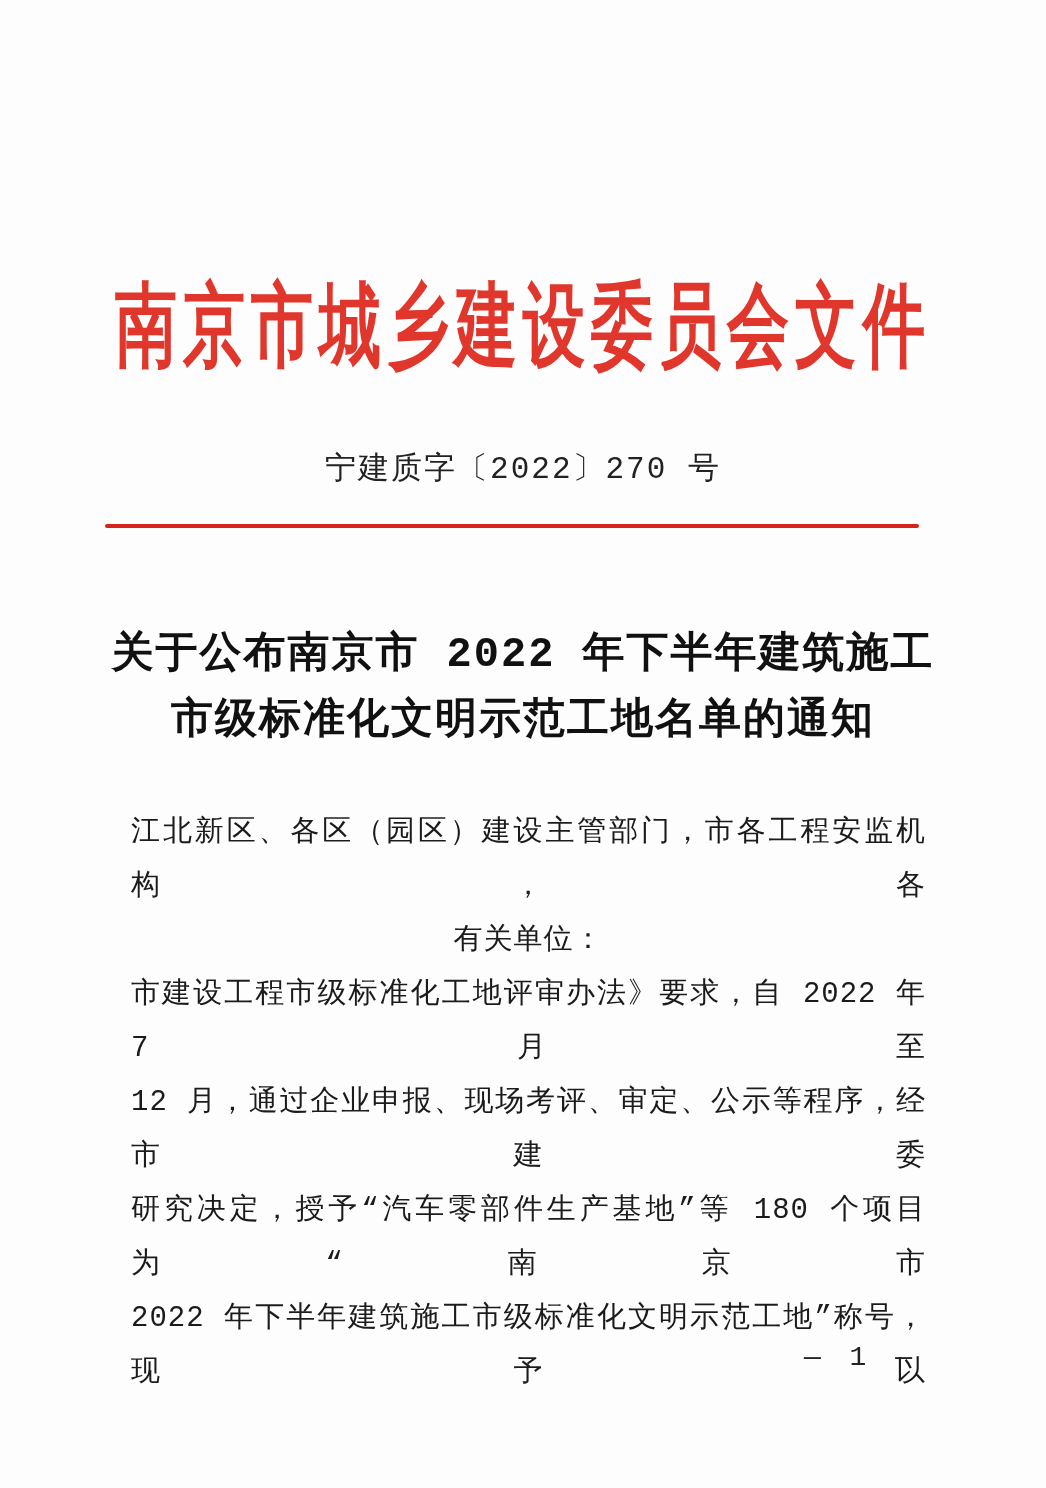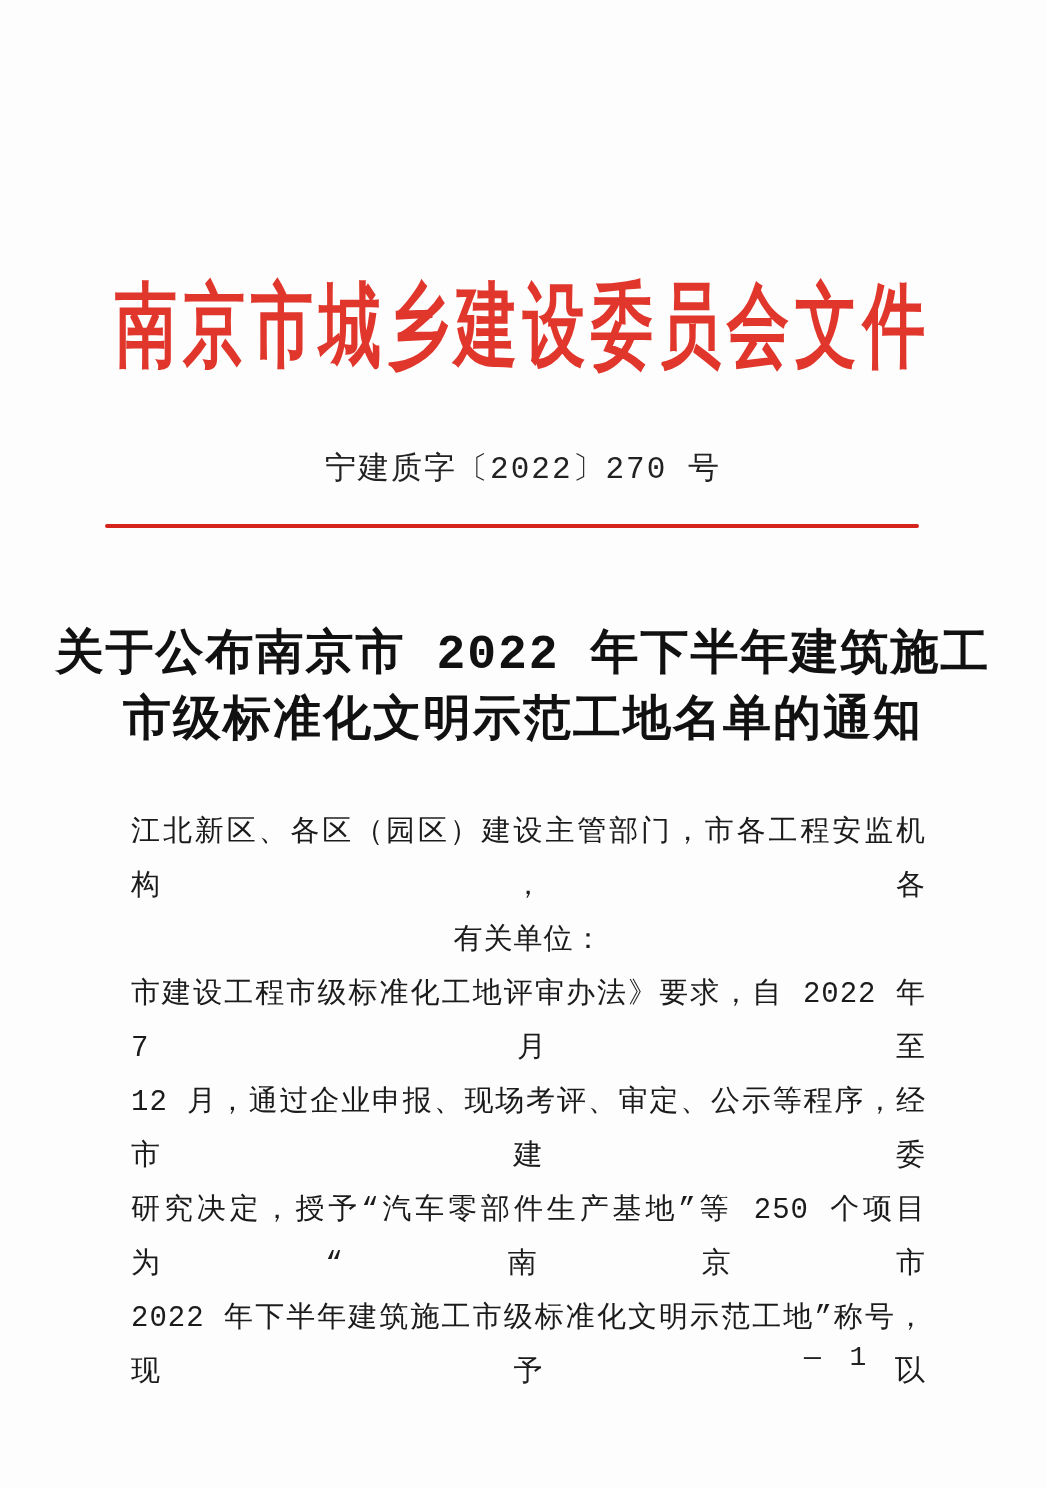--- a/index.html
+++ b/index.html
@@ -52,21 +52,21 @@
     background: #d5241c;
     border-radius: 2px;
   }
   
   .notice-title {
     position: absolute;
     top: 622px;
     left: 0;
     width: 100%;
     text-align: center;
-    font-size: 48px;
+    font-size: 42px;
     font-weight: bold;
     letter-spacing: 2px;
     color: #111;
   }
   .notice-title .t-line { line-height: 66px; }
   
   .body-text {
     position: absolute;
     top: 806px;
     left: 131px;
@@ -110,20 +110,20 @@
   <div class="notice-title">
     <div class="t-line">关于公布南京市 2022 年下半年建筑施工</div>
     <div class="t-line">市级标准化文明示范工地名单的通知</div>
   </div>
 
   <div class="body-text">
     <div class="b-line jl">江北新区、各区（园区）建设主管部门，市各工程安监机构，各</div>
     <div class="b-line">有关单位：</div>
     <div class="b-line jl">市建设工程市级标准化工地评审办法》要求，自 2022 年 7 月至</div>
     <div class="b-line jl">12 月，通过企业申报、现场考评、审定、公示等程序，经市建委</div>
-    <div class="b-line jl">研究决定，授予“汽车零部件生产基地”等 250 个项目为“南京市</div>
+    <div class="b-line jl">研究决定，授予“汽车零部件生产基地”等 180 个项目为“南京市</div>
     <div class="b-line jl">2022 年下半年建筑施工市级标准化文明示范工地”称号，现予以</div>
 
   </div>
 
   <div class="page-number">— 1 —</div>
 
 </div>
 
 </body></html>

